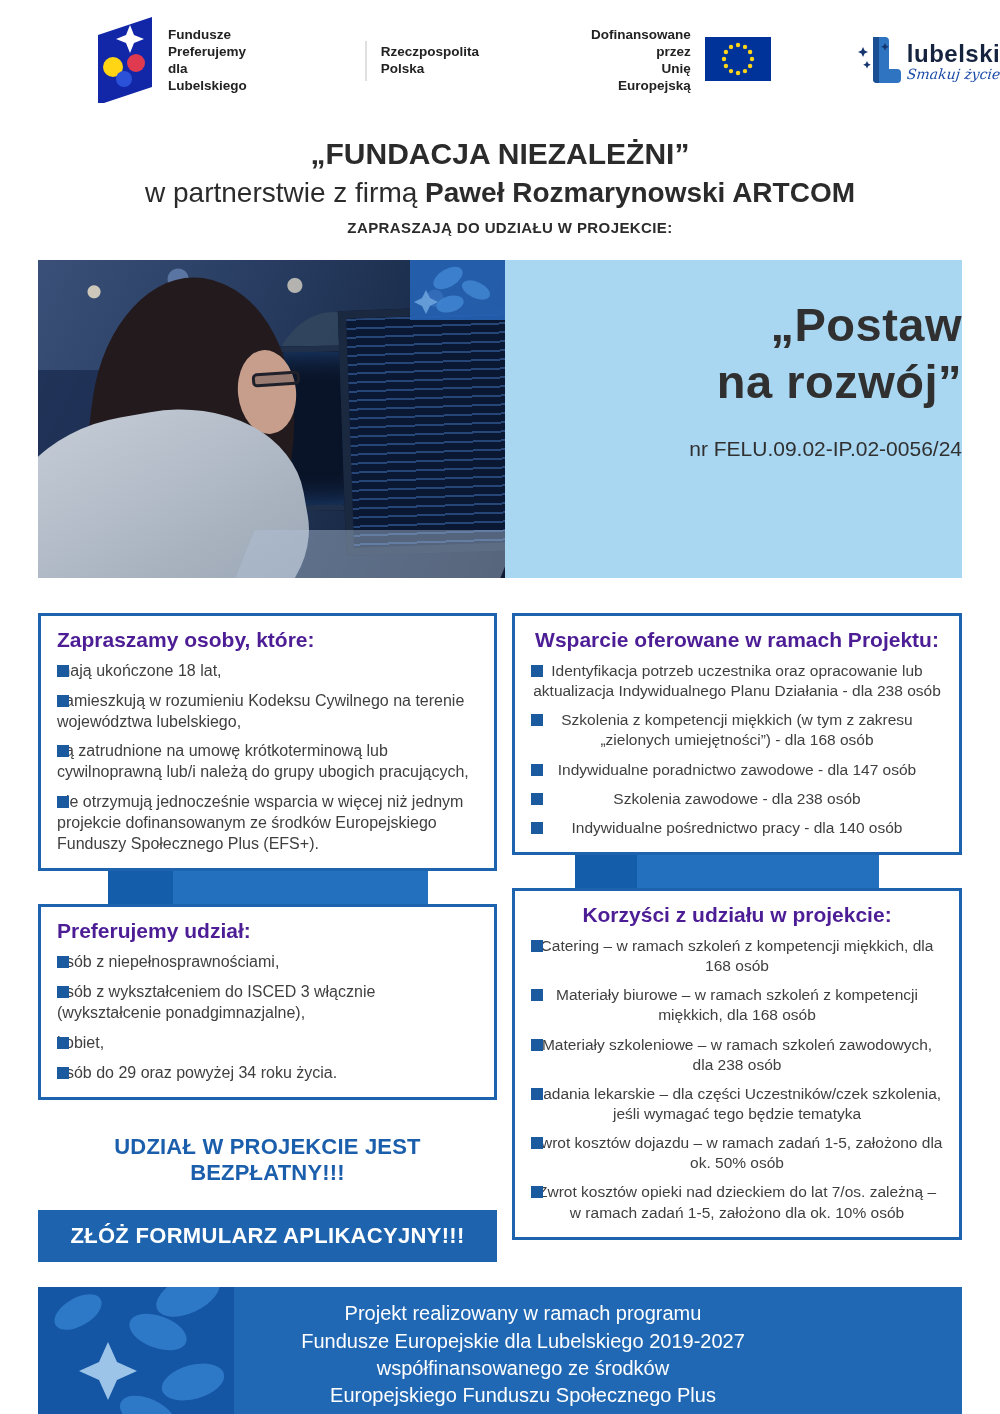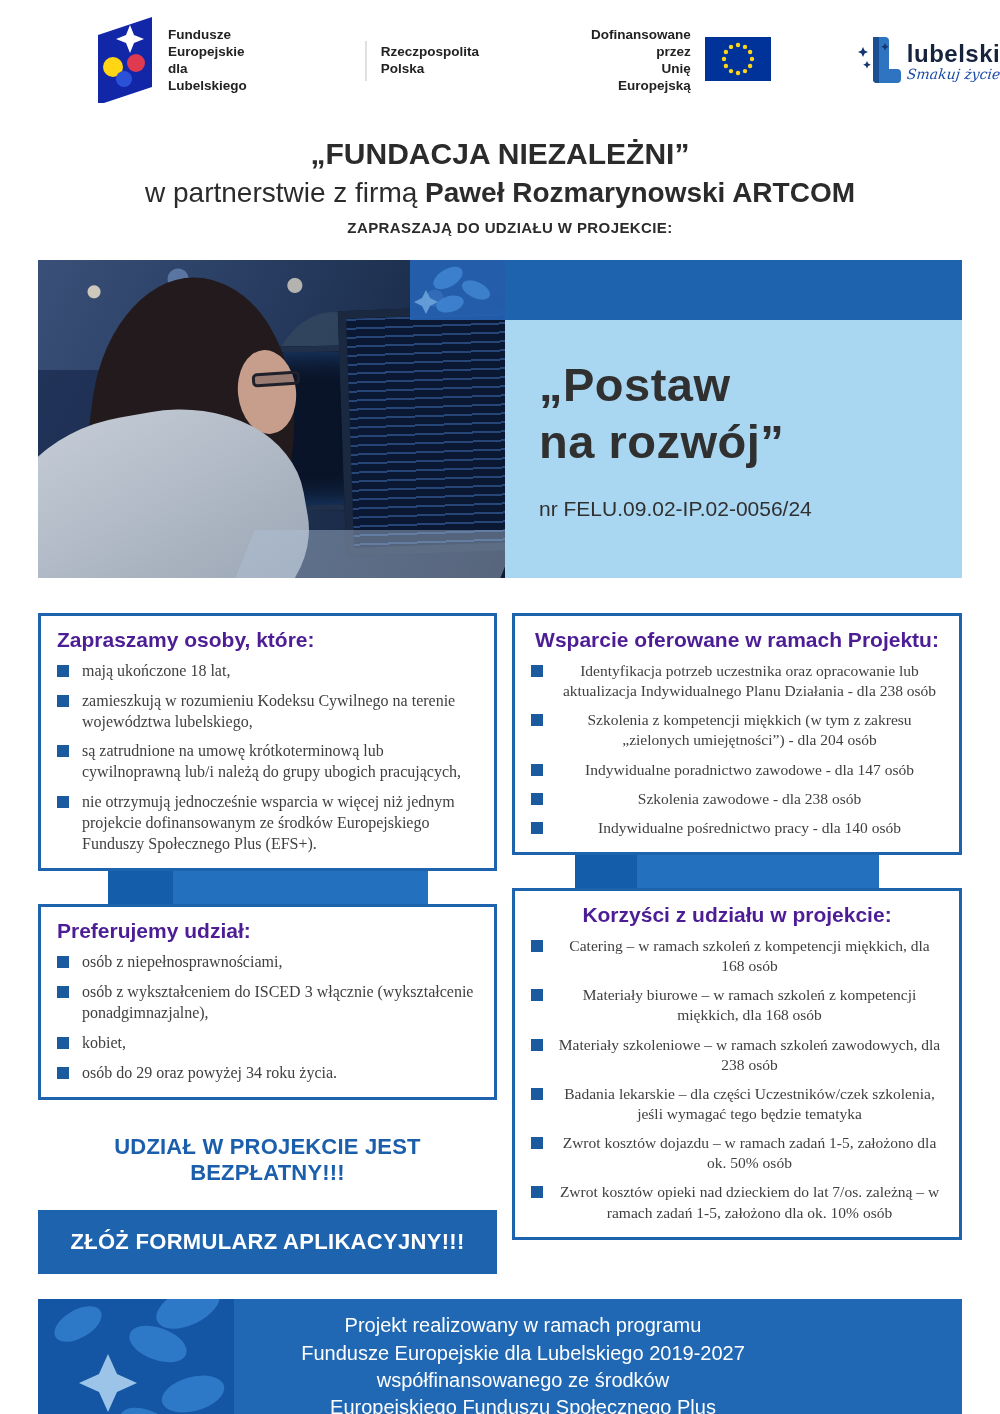--- a/index.html
+++ b/index.html
@@ -72,46 +72,46 @@
   .glasses { position:absolute; left:214px; top:112px; width:48px; height:14px;
     border:3px solid #20202a; border-radius:5px; background:rgba(20,25,40,.25);
     transform:rotate(-4deg); }
   .blazer { position:absolute; left:-35px; bottom:-70px; width:305px; height:235px;
     background:linear-gradient(160deg,#c6cdd7,#95a1b0); border-radius:45%;
     transform:rotate(-10deg); }
   .desk { position:absolute; left:205px; bottom:-10px; width:265px; height:58px;
     background:rgba(175,192,214,.45); transform:skewX(-22deg); }
   .photo-deco { position:absolute; top:0; right:0; width:95px; height:60px;
     background:rgba(38,100,183,.88); }
-  .hero-right { flex:1; display:flex; flex-direction:column; }
+  .hero-right { flex:1; display:flex; flex-direction:row;text-align:right; }
   .hero-band { height:60px; }
   .hero-panel { flex:1; padding:36px 0 0 34px; }
   .hero-title { font-size:47px; font-weight:bold; color:#303030; line-height:1.22; letter-spacing:.5px; }
   .hero-number { font-size:21px; color:#303030; margin-top:26px; }
 
   
   .columns { width:924px; margin:35px auto 0; display:flex; justify-content:space-between; align-items:flex-start; }
   .col-left { width:459px; }
   .col-right { width:450px;text-align:center; }
   .info-box { background:#fff; border:3px solid #1e63ae; padding:12px 16px 14px 16px; }
   .box-heading { font-size:21px; font-weight:bold; color:#4c1d95; margin-bottom:4px; }
   ul.blist { list-style:none; }
-  ul.blist li { position:relative; padding-left:25px; margin-top:9px;
-    font-size:16px; line-height:1.3; color:#3f3f3f;font-family:Liberation Serif, serif; }
+  ul.blist li { position:relative; margin-top:9px;
+    font-size:16px; line-height:1.3; color:#3f3f3f; }
   .col-right ul.blist li { font-size:15.5px; }
   ul.blist li::before { content:""; position:absolute; left:0; top:4px;
     width:12px; height:12px; background:#1c5aa0; }
   .connector { position:relative; height:33px; }
   .connector .c-dark { position:absolute; top:0; bottom:0; background:#135dab; }
   .connector .c-light { position:absolute; top:0; bottom:0; background:#2270be; }
 
   .cta-free { text-align:center; font-size:22px; font-weight:bold; color:#1b5fac;
     margin-top:34px; letter-spacing:.2px; }
   .cta-button { margin-top:24px; background:#1e63ae; color:#fff; width:100%;
-    border:none; height:64px; font-size:22px; font-weight:bold;
+    border:none; height:52px; font-size:22px; font-weight:bold;
     font-family:"Liberation Sans","DejaVu Sans",sans-serif; letter-spacing:.3px;
     display:flex; align-items:center; justify-content:center; cursor:pointer; }
 
   
   .banner { width:924px; margin:25px auto 0; height:135px; background:#2068b4;
     display:flex; overflow:hidden; }
   .banner-deco { width:196px; height:135px; background:#1455a4; position:relative; flex:none; }
   .banner-text { flex:1; display:flex; flex-direction:column; justify-content:center;
     text-align:center; color:#fff; font-size:20px; line-height:1.36; padding-right:150px; }
 </style>
@@ -125,21 +125,21 @@
       <span>
         <svg width="66" height="88" viewBox="0 0 66 88">
           <polygon points="8,20 62,2 62,72 8,90" fill="#1226a8"></polygon>
           <path d="M40 10 L44 20 L54 24 L44 28 L40 38 L36 28 L26 24 L36 20 Z" fill="#ffffff"></path>
           <circle cx="23" cy="52" r="10" fill="#ffd514"></circle>
           <circle cx="46" cy="48" r="9" fill="#e03a50"></circle>
           <circle cx="34" cy="64" r="8" fill="#2b51d8"></circle>
         </svg>
       </span>
       <span class="logo-text fe-text">
-        <span>Fundusze Europejskie</span><br>
+        <span>Fundusze Preferujemy</span><br>
         <span>dla Lubelskiego</span>
       </span>
     </div>
 
     <div class="pl-flag">
       <div class="w"></div>
         <div class="r"></div>
     </div>
     <span class="logo-text pl-text">
       <span>Rzeczpospolita</span><br>
@@ -259,21 +259,21 @@
       </div>
       <div class="cta-free">UDZIAŁ W PROJEKCIE JEST BEZPŁATNY!!!</div>
       <button class="cta-button">ZŁÓŻ FORMULARZ APLIKACYJNY!!!</button>
     </div>
 
     <div class="col-right">
       <div class="info-box">
         <div class="box-heading">Wsparcie oferowane w ramach Projektu:</div>
         <ul class="blist">
           <li>Identyfikacja potrzeb uczestnika oraz opracowanie lub aktualizacja Indywidualnego Planu Działania - dla 238 osób</li>
-          <li>Szkolenia z kompetencji miękkich (w tym z zakresu „zielonych umiejętności”) - dla 204 osób</li>
+          <li>Szkolenia z kompetencji miękkich (w tym z zakresu „zielonych umiejętności”) - dla 168 osób</li>
           <li>Indywidualne poradnictwo zawodowe - dla 147 osób</li>
           <li>Szkolenia zawodowe - dla 238 osób</li>
           <li>Indywidualne pośrednictwo pracy - dla 140 osób</li>
         </ul>
       </div>
       <div class="connector">
         <div class="c-dark" style="left:63px;width:62px;"></div>
         <div class="c-light" style="left:125px;width:242px;"></div>
       </div>
       <div class="info-box">

